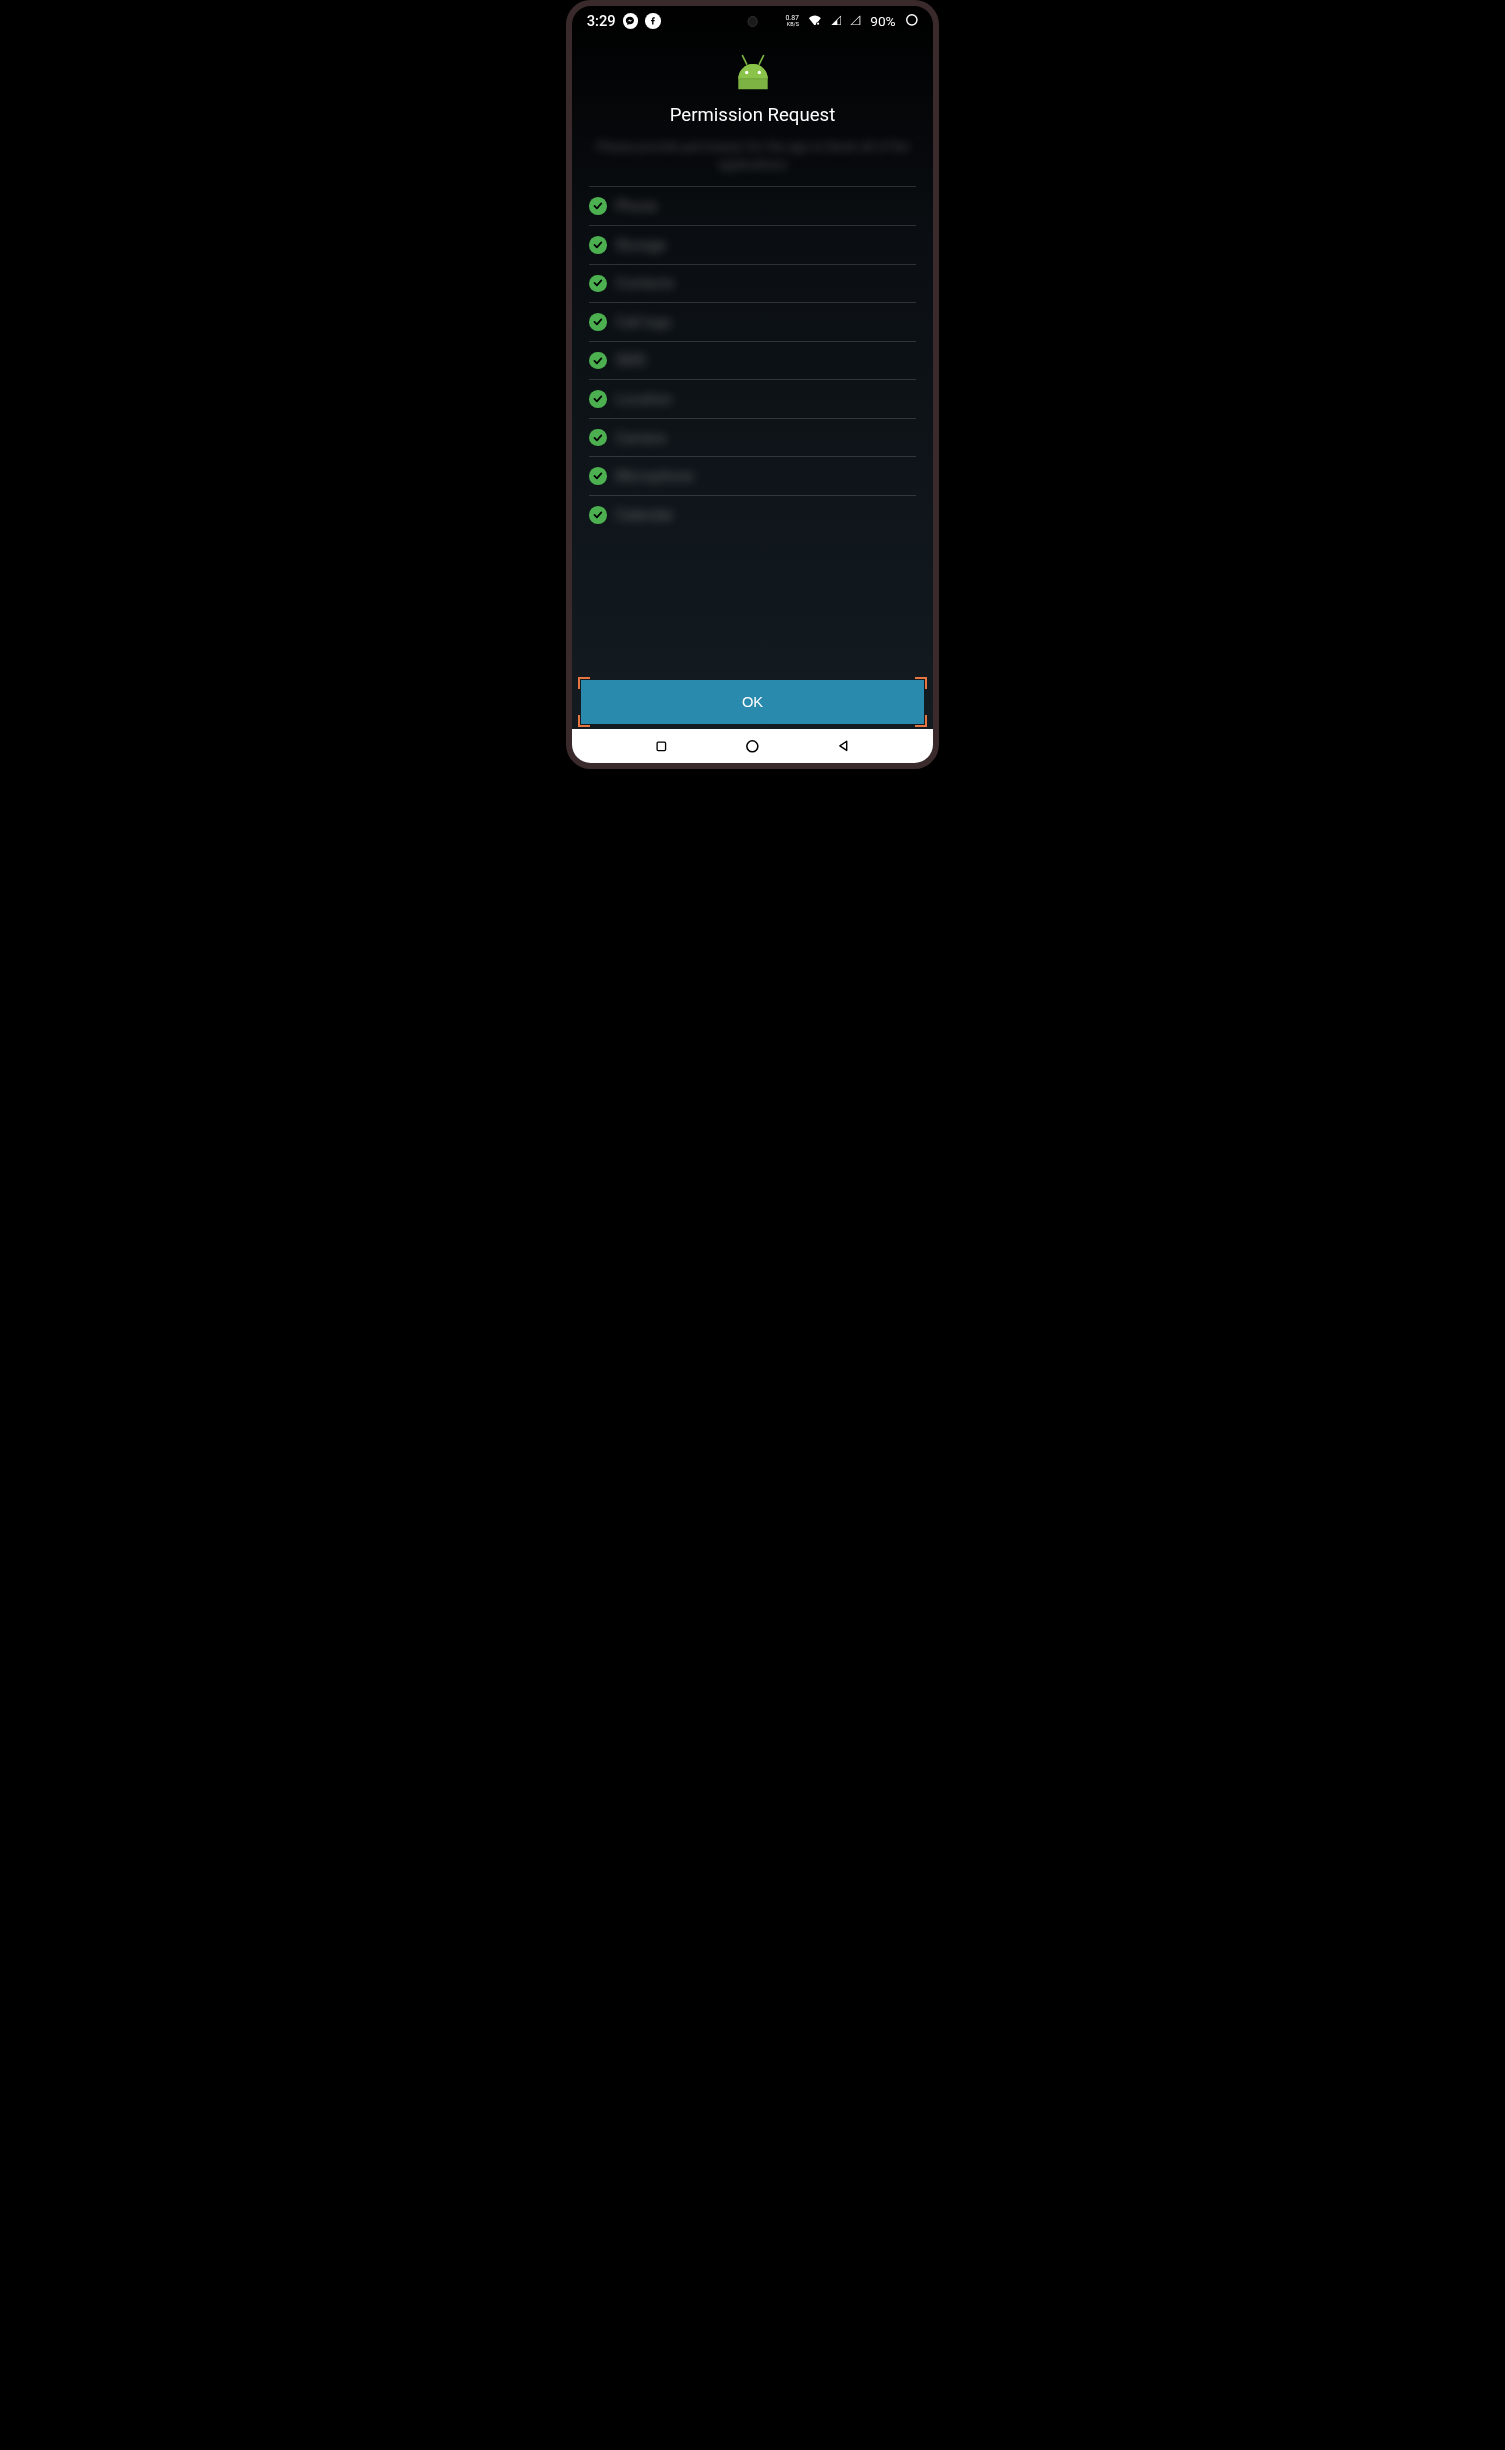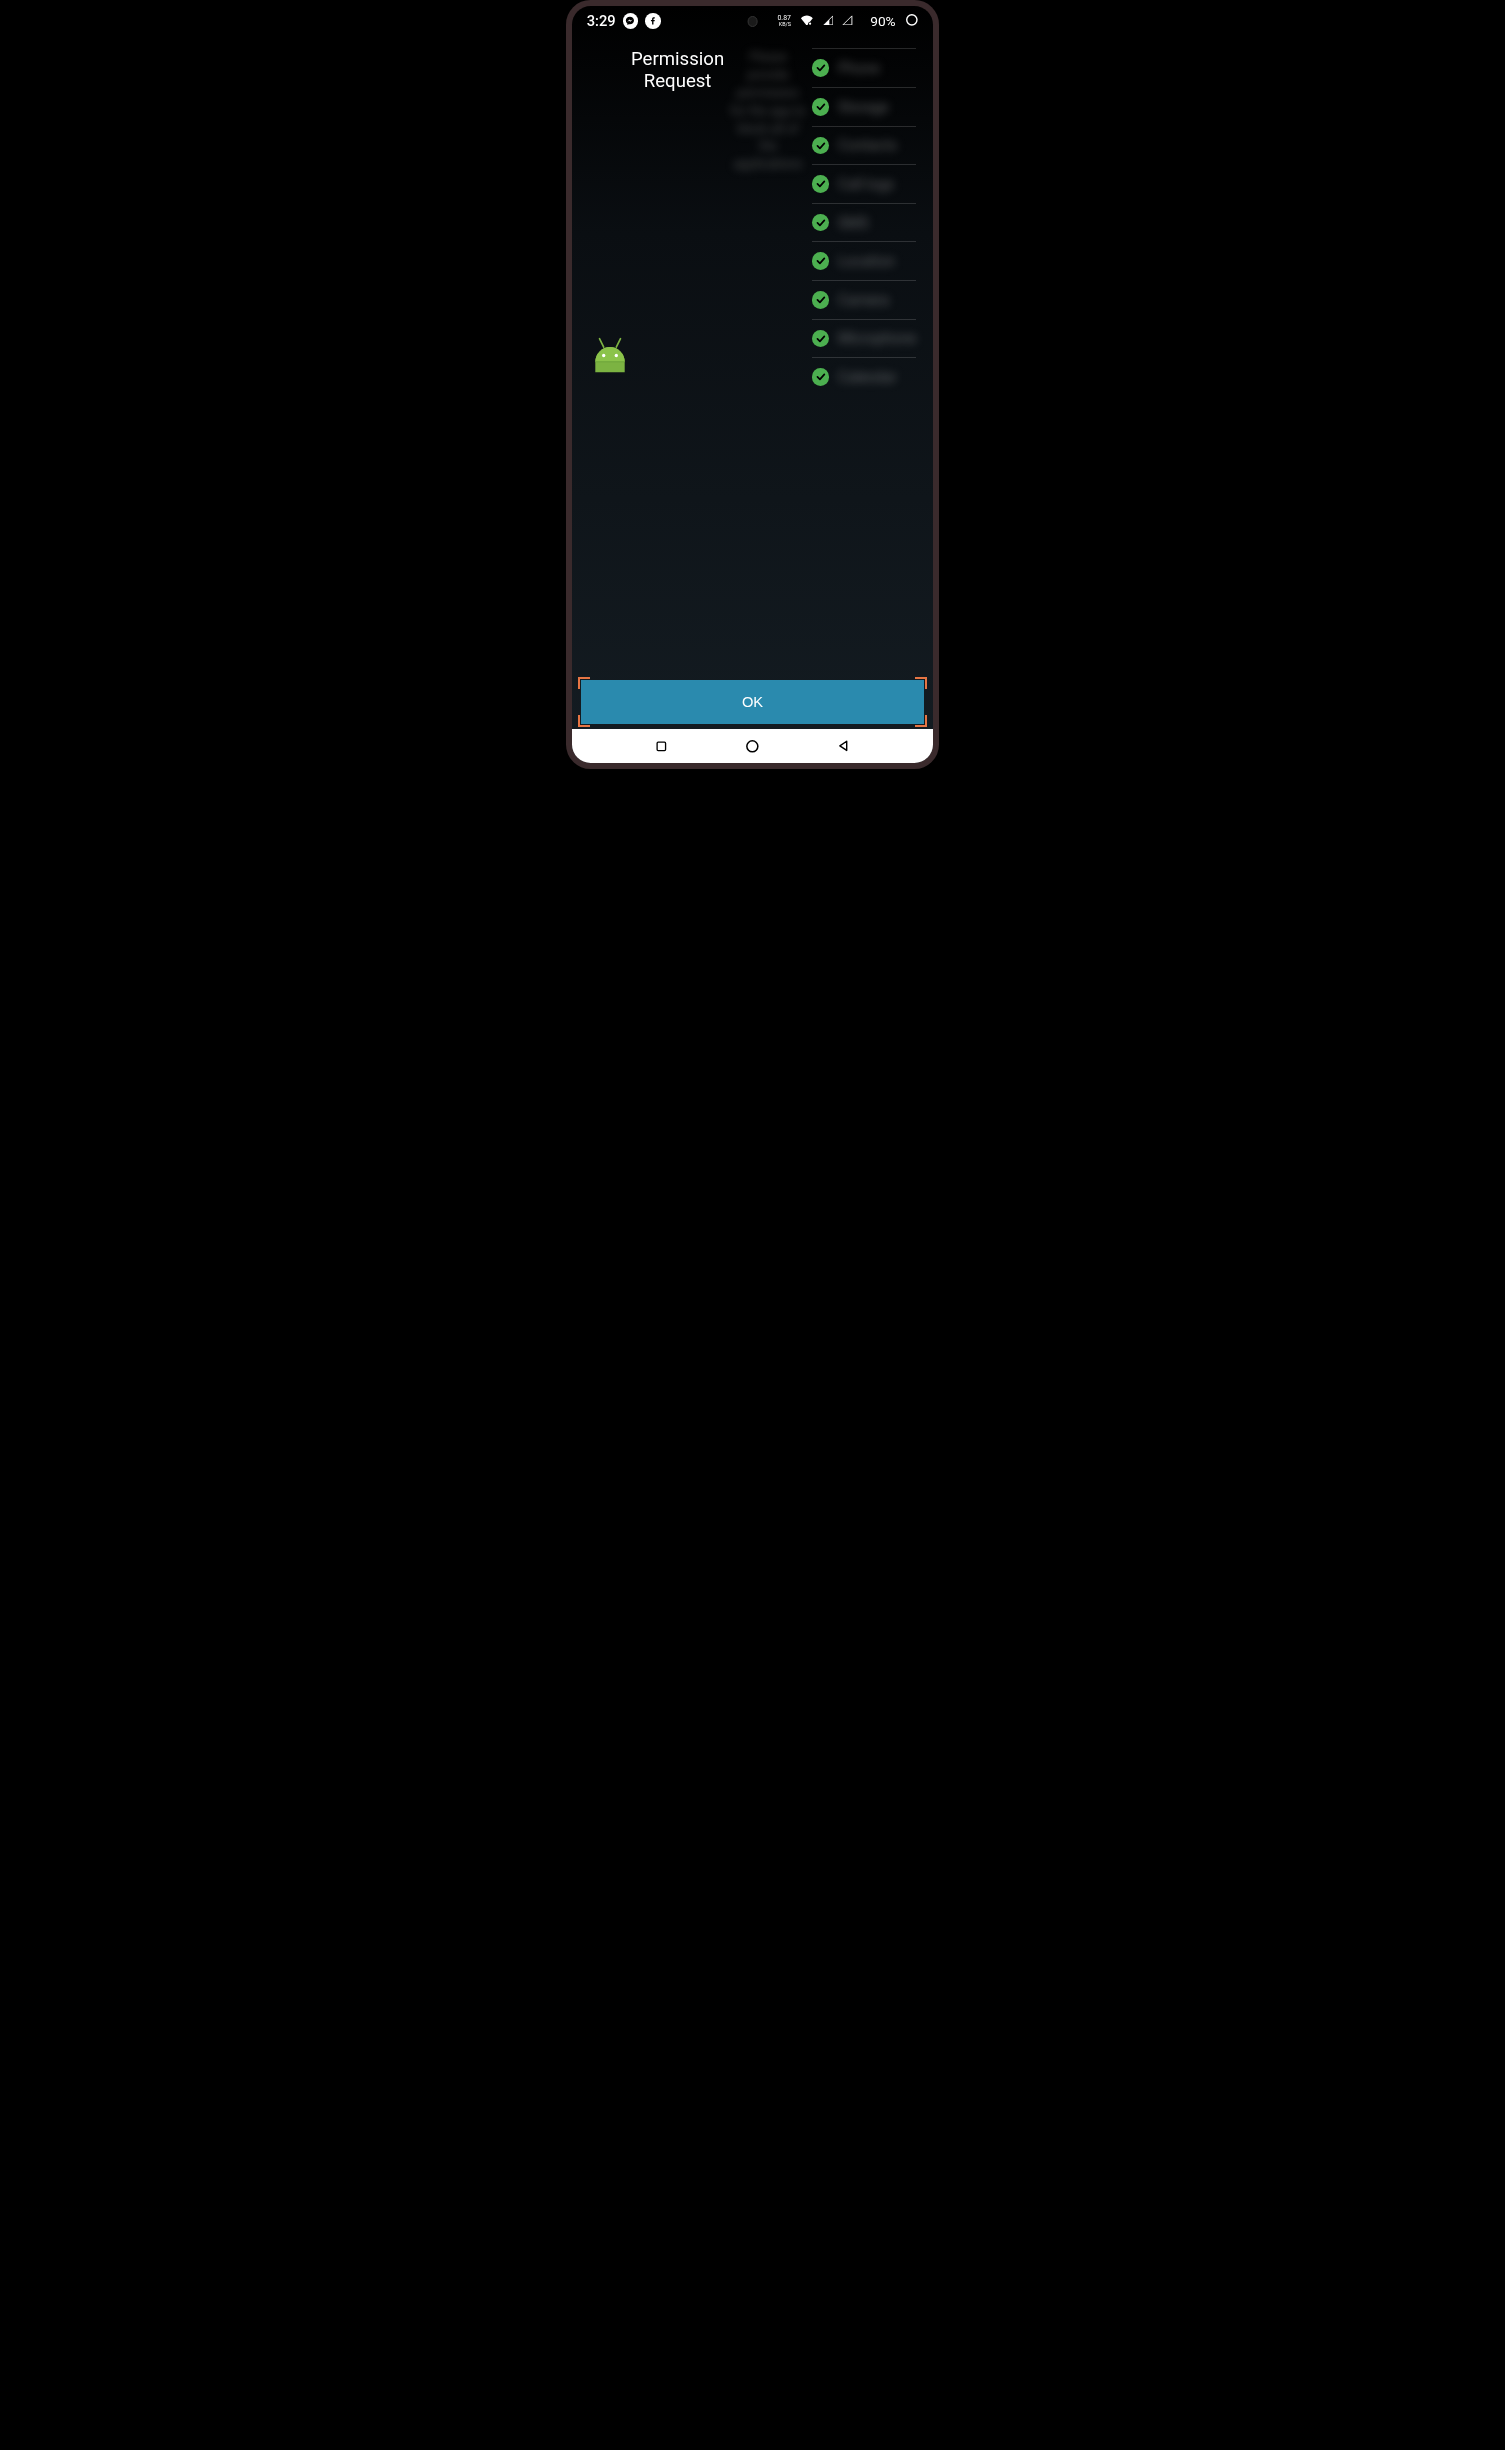--- a/index.html
+++ b/index.html
@@ -97,21 +97,21 @@
       width: 10.8px;
       height: 10.8px;
       background: #1a1a1a;
       border-radius: 50%;
       border: 1px solid #333;
     }
     
     .content {
       flex: 1;
       display: flex;
-      flex-direction: row;
+      flex-direction: column;
       padding: 14.7px 17px 4.9px 17px;
       overflow: hidden;
     }
     
     .app-icon {
       align-self: center;
       margin-top: 4.9px;
       margin-bottom: 9.8px;
     }
     
@@ -259,21 +259,21 @@
           <svg width="10.8" height="10.8" viewBox="0 0 24 24">
               <path d="M2 22h20V2L2 22z" fill="none" stroke="#fff" stroke-width="2"></path>
               <path d="M2 22h12V10L2 22z" fill="#fff"></path>
             </svg>
         </span>
         <span>
           <svg width="10.8" height="10.8" viewBox="0 0 24 24">
               <path d="M2 22h20V2L2 22z" fill="none" stroke="#fff" stroke-width="2"></path>
             </svg>
         </span>
-        <span style="font-size:13.7px;margin-left:8px;">90%</span>
+        <span style="font-size:13.7px;">90%</span>
         <span>
           <svg width="13.7" height="13.7" viewBox="0 0 24 24" fill="none" stroke="#fff" stroke-width="2.5">
               <circle cx="12" cy="12" r="9"></circle>
             </svg>
         </span>
       </div>
     </div>
 
     <div class="content">
 

